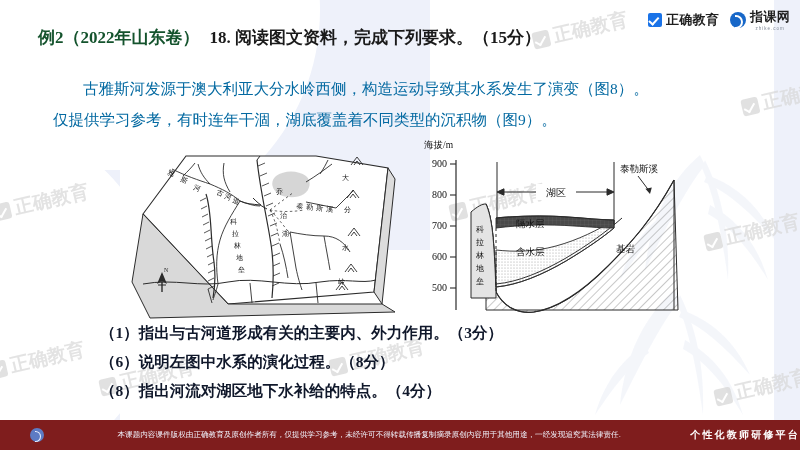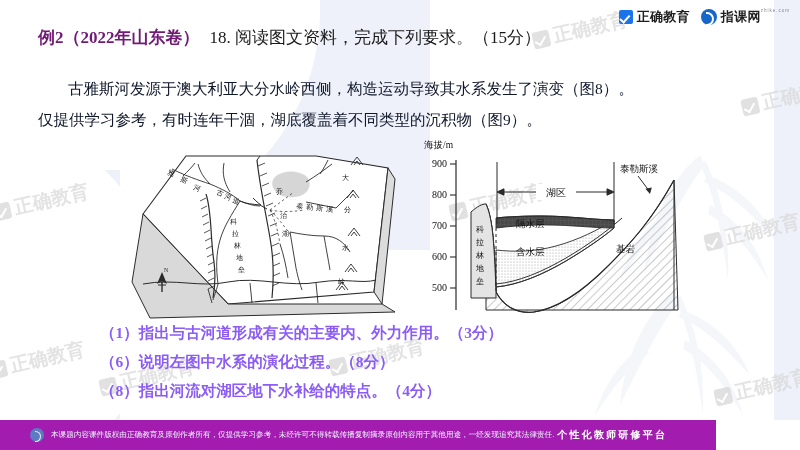--- a/index.html
+++ b/index.html
@@ -75,50 +75,50 @@
     content:"";position:absolute;left:5px;top:3px;width:6px;height:10px;
     border:2px solid #fff;border-radius:0 8px 8px 0;border-left:0;
   }
   .brand-sub{font-size:4.5px;color:#7d8694;letter-spacing:1px;text-align:center;line-height:5px;}
 
   
   #title-line{
     position:absolute;left:38px;top:26px;white-space:nowrap;
     font-size:17px;font-weight:700;
   }
-  #title-line .ex{color:#701a75;}
-  #title-line .qn{color:#1a1a1a;margin-left:10px;font-weight:400;}
+  #title-line .ex{color:#14532d;}
+  #title-line .qn{color:#1a1a1a;margin-left:10px;font-weight:700;}
 
   .para{
-    position:absolute;left:38px;white-space:nowrap;
-    font-size:15.5px;color:#0f172a;
+    position:absolute;left:53px;white-space:nowrap;
+    font-size:15.5px;color:#0369a1;
   }
   #para-1{top:79px;text-indent:30px;}
   #para-2{top:110px;}
 
   
   #figures{position:absolute;left:120px;top:132px;width:560px;height:190px;}
   #fig-left{position:absolute;left:0;top:0;width:280px;height:190px;}
   #fig-right{position:absolute;left:288px;top:0;width:272px;height:190px;}
   .fig-svg{display:block;}
 
   
   .q{
     position:absolute;left:100px;white-space:nowrap;
-    font-size:15.5px;color:#8b5cf6;font-weight:700;
+    font-size:15.5px;color:#0f172a;font-weight:700;
   }
   #q-1{top:323px;}
   #q-2{top:352px;}
   #q-3{top:381px;}
 
   
   #footer-bar{
-    position:absolute;left:0;bottom:0;width:716px;height:30px;
-    background:#a21caf;
-    display:flex;align-items:center;
+    position:absolute;left:0;bottom:0;width:800px;height:30px;
+    background:#7f1d1d;
+    display:flex;align-items:center;justify-content:space-between;
   }
   #footer-logo{
     width:14px;height:14px;border-radius:50%;background:#5d7bc4;
     margin-left:30px;position:relative;flex:none;
   }
   #footer-logo:after{
     content:"";position:absolute;left:4.5px;top:2.5px;width:5px;height:9px;
     border:1.6px solid #eaf0ff;border-radius:0 7px 7px 0;border-left:0;
   }
   #footer-text{
@@ -199,21 +199,21 @@
   <span>正确教育</span>
 </div>
 
 <div id="brand-bar">
   <div class="brand">
     <span class="brand-check"></span>
     <span class="brand-name">正确教育</span>
   </div>
   <div class="brand">
     <span class="brand-circ"></span>
-    <span style="display:flex;flex-direction:row;">
+    <span style="display:flex;flex-direction:column;">
       <span class="brand-name">指课网</span>
       <span class="brand-sub">zhike.com</span>
     </span>
   </div>
 </div>
 
 <div id="title-line">
   <span class="ex">例2（2022年山东卷）</span><span class="qn">18. 阅读图文资料，完成下列要求。（15分）</span>
 </div>
 

